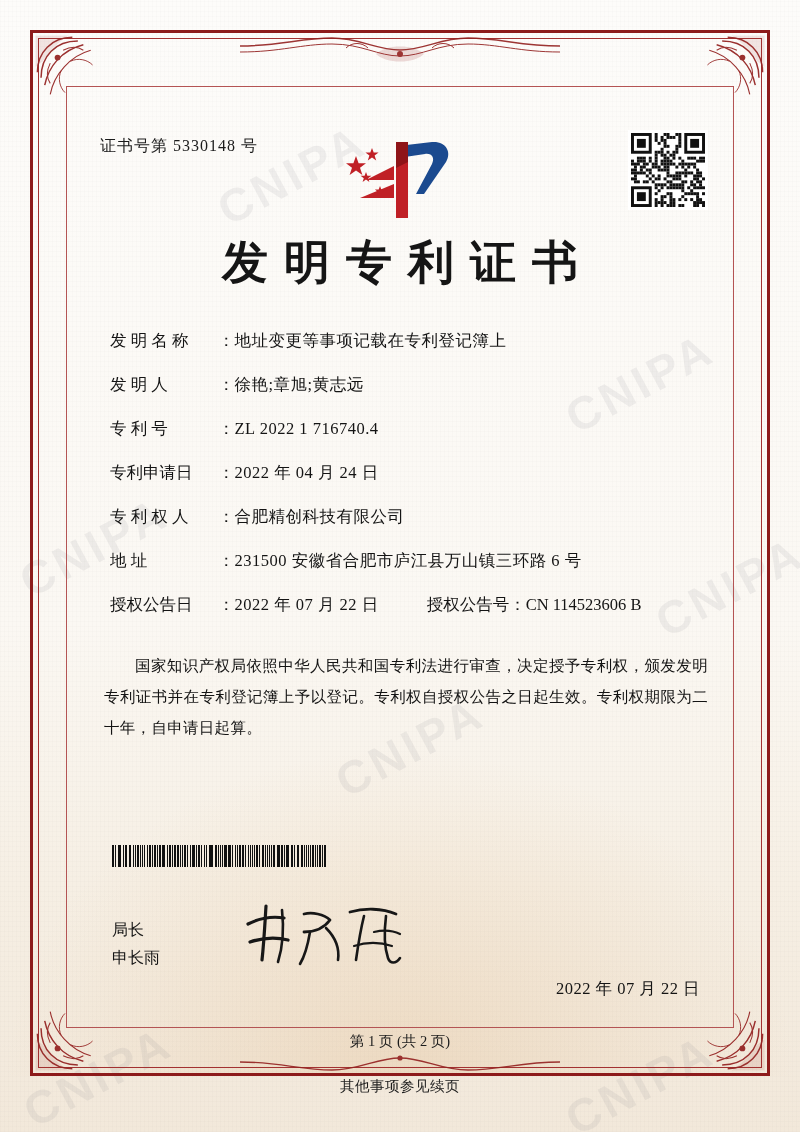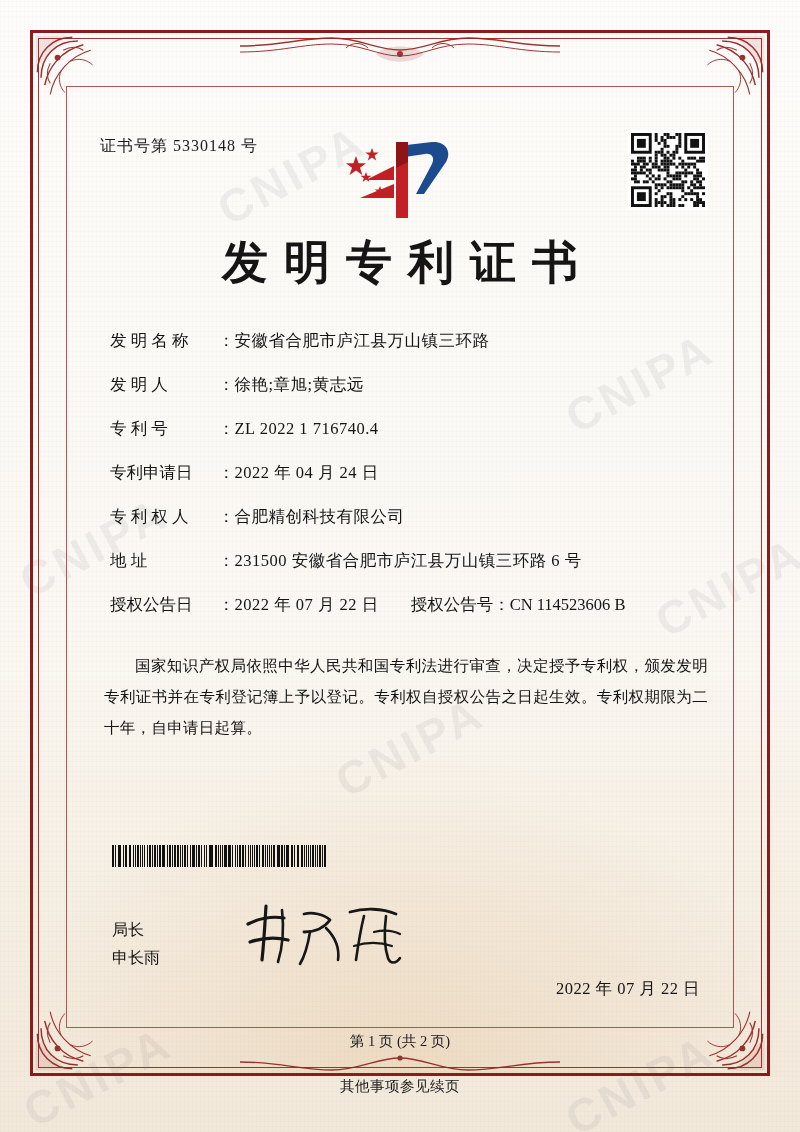--- a/index.html
+++ b/index.html
@@ -179,21 +179,21 @@
     width: 108px;
     flex: 0 0 108px;
     letter-spacing: 0px;
     white-space: nowrap;
   }
   .f-colon { flex: 0 0 10px; }
   .f-value { flex: 1 1 auto; letter-spacing: .5px; }
 
   .field.two-col .f-value { flex: 0 0 auto; }
   .second-label {
-    margin-left: 32px;
+    margin-left: 48px;
     white-space: nowrap;
   }
 
   
   .paras {
     position: absolute;
     left: 104px;
     right: 92px;
     top: 650px;
     font-size: 15.5px;
@@ -632,21 +632,21 @@
       </g>
     </svg>
   </div>
 
   <div class="title">发明专利证书</div>
 
   <div class="fields">
     <div class="field">
       <span class="f-label">发  明  名  称</span>
       <span class="f-colon">：</span>
-      <span class="f-value">安徽省合肥市庐江县万山镇三环路</span>
+      <span class="f-value">地址变更等事项记载在专利登记簿上</span>
     </div>
     <div class="field">
       <span class="f-label">发  明  人</span>
       <span class="f-colon">：</span>
       <span class="f-value">徐艳;章旭;黄志远</span>
     </div>
     <div class="field">
       <span class="f-label">专  利  号</span>
       <span class="f-colon">：</span>
       <span class="f-value">ZL 2022 1 716740.4</span>

